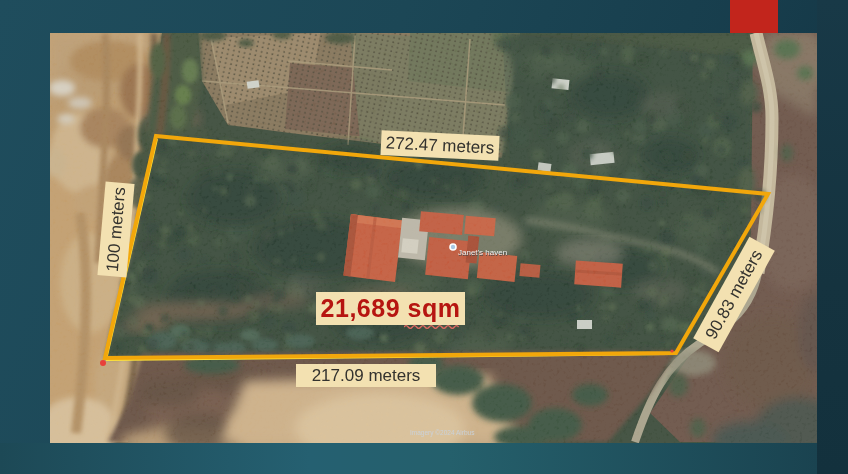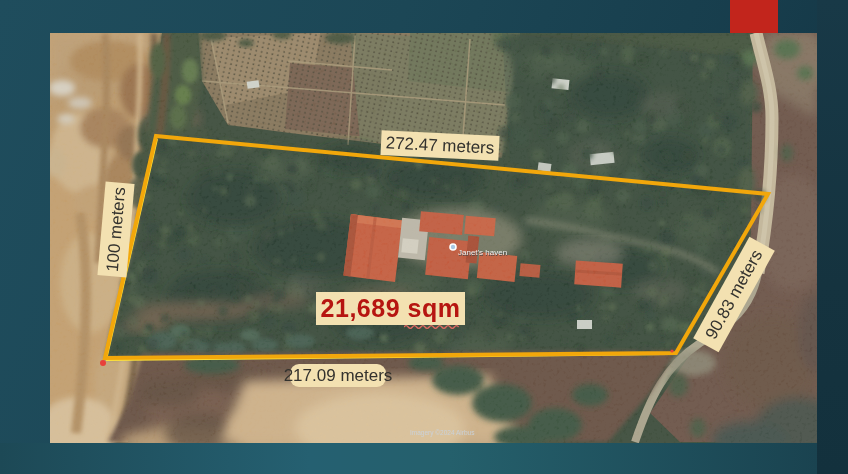--- a/index.html
+++ b/index.html
@@ -808,16 +808,16 @@
   <svg style="position:absolute;left:404px;top:324px;" width="56" height="6" viewBox="0 0 56 6">
     <path d="M0,3 q2.1,-2.8 4.2,0 t4.2,0 t4.2,0 t4.2,0 t4.2,0 t4.2,0 t4.2,0 t4.2,0 t4.2,0 t4.2,0 t4.2,0 t4.2,0 t4.2,0" fill="none" stroke="#df6a62" stroke-width="1.3"></path>
   </svg>
 
   <div class="lbl" style="left:381px;top:133px;width:118px;height:25px;transform:rotate(2.8deg);">272.47 meters</div>
 
   <div class="lbl" style="left:69px;top:215px;width:94px;height:29px;transform:rotate(-85deg);">100 meters</div>
 
   <div class="lbl" style="left:676px;top:280px;width:116px;height:29px;transform:rotate(-61deg);">90.83 meters</div>
 
-  <div class="lbl" style="left:290px;top:364px;width:96px;height:23px;border-radius:9px;">217.09 meters</div>
+  <div class="lbl" style="left:296px;top:364px;width:140px;height:23px;">217.09 meters</div>
 
   <div class="lbl" style="left:316px;top:292px;width:149px;height:33px;font-size:25px;font-weight:bold;color:#b61511;letter-spacing:0.5px;">21,689&nbsp;<span style="">sqm</span></div>
 </div>
 
 </body></html>

